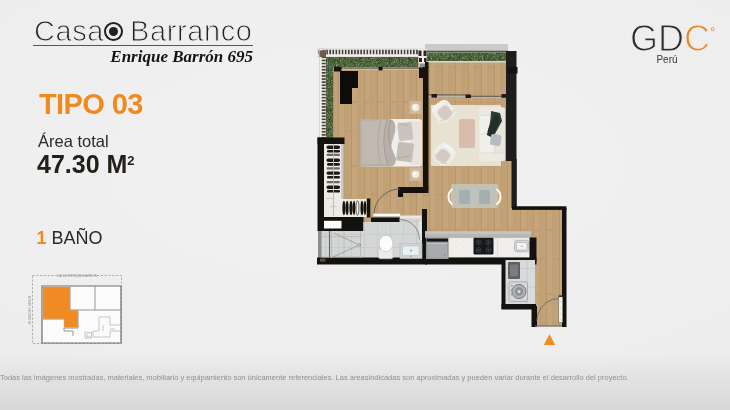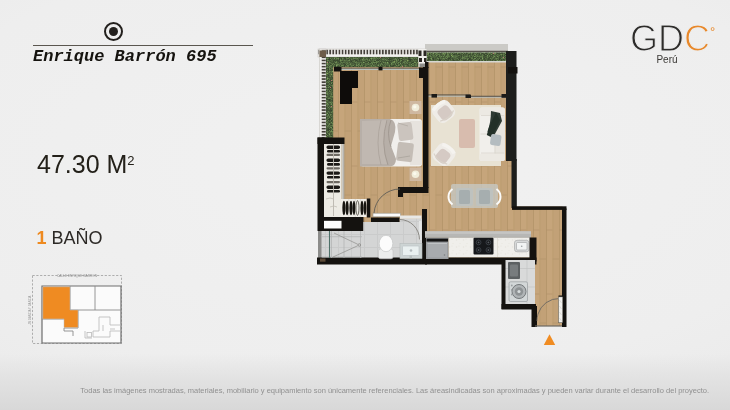--- a/index.html
+++ b/index.html
@@ -7,33 +7,36 @@
     background:radial-gradient(ellipse 115% 95% at 50% 40%, #f1f1f1 0%, #eeeeee 55%, #e6e6e6 100%);
     font-family:"Liberation Sans", sans-serif;}
   .abs{position:absolute;}
 </style>
 </head>
 <body>
 <div class="page">
 
   <div class="abs" style="left:0;top:354px;width:730px;height:56px;background:linear-gradient(180deg,rgba(222,222,222,0) 0%,#e2e2e2 45%,#d8d8d8 100%);"></div>
 
-  <div class="abs" style="left:0;top:372.8px;width:709px;text-align:right;font-size:7.5px;color:#909090;margin-top:13px;">Todas las imágenes mostradas, materiales, mobiliario y equipamiento son únicamente referenciales. Las áreasindicadas son aproximadas y pueden variar durante el desarrollo del proyecto.</div>
-
+  <div class="abs" style="left:0;top:372.8px;width:709px;text-align:left;font-size:7.5px;color:#909090;">Todas las imágenes mostradas, materiales, mobiliario y equipamiento son únicamente referenciales. Las áreasindicadas son aproximadas y pueden variar durante el desarrollo del proyecto.</div>
+
+  <div class="abs" style="left:34px;top:15.4px;font-size:29px;color:#23201d;letter-spacing:0.6px;white-space:nowrap;-webkit-text-stroke:1px #eeeeee;">Casa<span style="display:inline-block;width:26px;"></span>Barranco</div>
 
   <div class="abs" style="left:104px;top:21.5px;width:19px;height:19px;border:2px solid #23201d;border-radius:50%;box-sizing:border-box;"></div>
   <div class="abs" style="left:109px;top:26.5px;width:9px;height:9px;background:#23201d;border-radius:50%;"></div>
 
   <div class="abs" style="left:33px;top:45px;width:220px;height:1px;background:#5a564f;"></div>
 
-  <div class="abs" style="left:33px;top:47px;width:220px;text-align:left;font-family:Liberation Mono, monospace;font-style:italic;font-weight:bold;font-size:17px;color:#15130f;">Enrique Barrón 695</div>
-
-
-
-  <div class="abs" style="left:37px;top:149.5px;font-size:25px;font-weight:normal;color:#232019;text-align:center;">47.30 M<span style="font-size:13px;vertical-align:8px;">2</span></div>
+  <div class="abs" style="left:33px;top:47px;width:220px;text-align:right;font-family:Liberation Serif, serif;font-style:italic;font-weight:bold;font-size:17px;color:#15130f;">Enrique Barrón 695</div>
+
+  <div class="abs" style="left:39px;top:87.5px;font-size:29px;font-weight:bold;color:#ee8a20;letter-spacing:-0.6px;">TIPO 03</div>
+
+  <div class="abs" style="left:38px;top:131.5px;font-size:16.5px;color:#2c2926;">Área total</div>
+
+  <div class="abs" style="left:37px;top:149.5px;font-size:25px;font-weight:bold;color:#232019;text-align:center;">47.30 M<span style="font-size:13px;vertical-align:8px;">2</span></div>
 
 
   <div class="abs" style="left:36.5px;top:228px;font-size:18px;color:#2c2926;"><span style="color:#ee8a20;font-weight:bold;">1</span> BAÑO</div>
 
   <div class="abs" style="left:630px;top:17.8px;font-size:36px;color:#2d2c2a;letter-spacing:0px;white-space:nowrap;-webkit-text-stroke:1.1px #eeeeee;">GD<span style="color:#e8882a;">C</span><span style="color:#e8882a;font-size:13px;vertical-align:15px;-webkit-text-stroke:0px transparent;">°</span></div>
 
   <div class="abs" style="left:628px;top:53.5px;width:78px;text-align:center;font-size:10px;color:#3a3835;">Perú</div>
 
   <svg class="abs" style="left:25px;top:265px;" width="105" height="90" viewBox="25 265 105 90">
 

